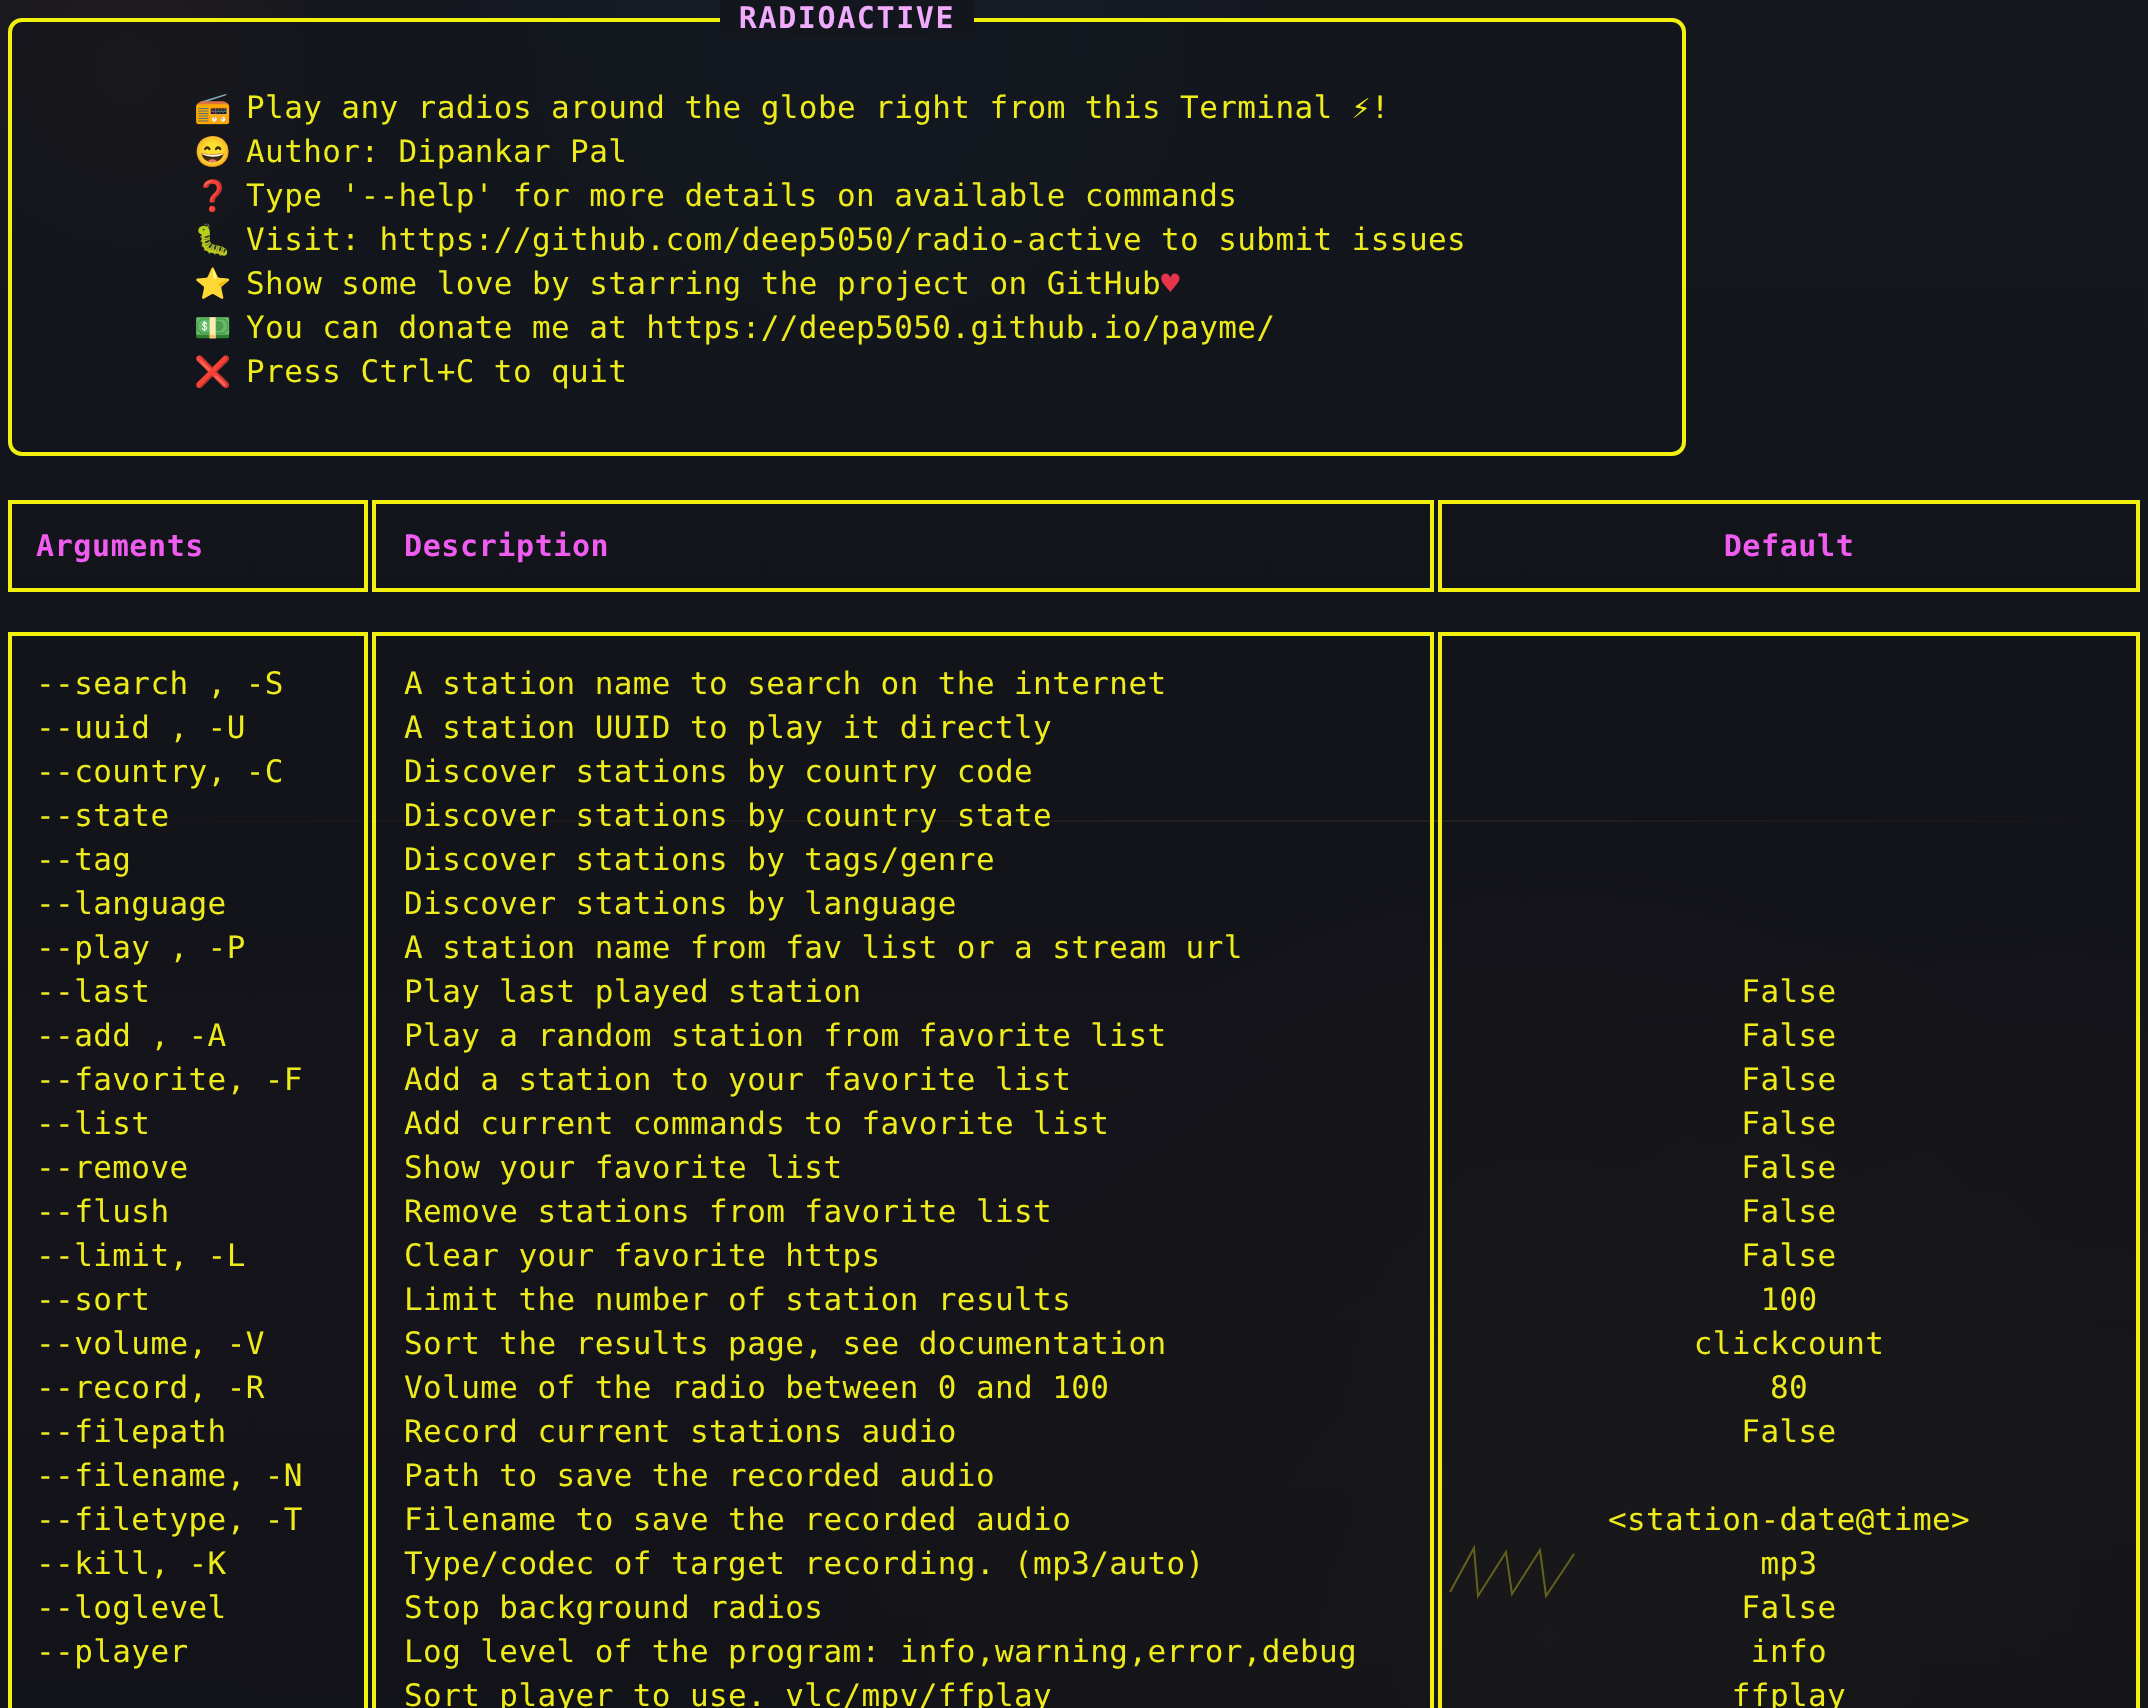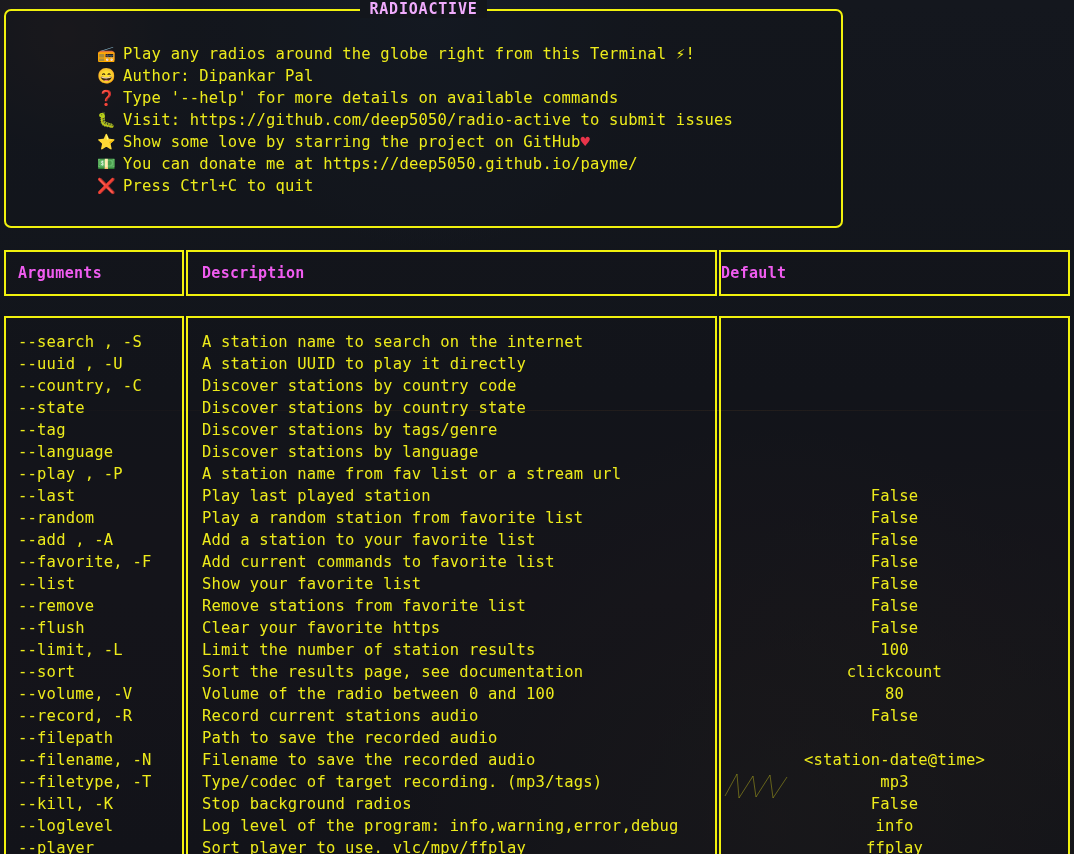--- a/index.html
+++ b/index.html
@@ -109,21 +109,21 @@
   .head-txt {
     position: absolute;
     top: 12px;
     font-size: 15px;
     font-weight: bold;
     color: #f05cf0;
     letter-spacing: .3px;
   }
   .col-args .head-txt { left: 12px; }
   .col-desc .head-txt { left: 14px; }
-  .col-def  .head-txt { left: 0; right: 0; }
+  .col-def  .head-txt { left: 0; right: 0; text-align: center; }
 
   #body-row { margin-top: 20px; }
   .body-cell { height: 548px; padding-top: 13px; }
 
   .ln {
     height: 22px;
     line-height: 22px;
     font-size: 15.5px;
     color: #edeb1b;
     white-space: pre;
@@ -212,21 +212,20 @@
   <div class="tbl-row" id="body-row">
     <div class="cell col-args body-cell" id="col-arguments">
         <div class="ln">--search , -S</div>
         <div class="ln">--uuid , -U</div>
         <div class="ln">--country, -C</div>
         <div class="ln">--state</div>
         <div class="ln">--tag</div>
         <div class="ln">--language</div>
         <div class="ln">--play , -P</div>
         <div class="ln">--last</div>
-        <div class="ln">--random</div>
         <div class="ln">--add , -A</div>
         <div class="ln">--favorite, -F</div>
         <div class="ln">--list</div>
         <div class="ln">--remove</div>
         <div class="ln">--flush</div>
         <div class="ln">--limit, -L</div>
         <div class="ln">--sort</div>
         <div class="ln">--volume, -V</div>
         <div class="ln">--record, -R</div>
         <div class="ln">--filepath</div>
@@ -250,21 +249,21 @@
         <div class="ln">Add current commands to favorite list</div>
         <div class="ln">Show your favorite list</div>
         <div class="ln">Remove stations from favorite list</div>
         <div class="ln">Clear your favorite https</div>
         <div class="ln">Limit the number of station results</div>
         <div class="ln">Sort the results page, see documentation</div>
         <div class="ln">Volume of the radio between 0 and 100</div>
         <div class="ln">Record current stations audio</div>
         <div class="ln">Path to save the recorded audio</div>
         <div class="ln">Filename to save the recorded audio</div>
-        <div class="ln">Type/codec of target recording. (mp3/tags)</div>
+        <div class="ln">Type/codec of target recording. (mp3/auto)</div>
         <div class="ln">Stop background radios</div>
         <div class="ln">Log level of the program: info,warning,error,debug</div>
         <div class="ln">Sort player to use. vlc/mpv/ffplay</div>
       </div>
     <div class="cell col-def body-cell" id="col-defaults">
       <div id="waveform-artifact">
         <svg width="347" height="62" viewBox="0 0 347 62" xmlns="http://www.w3.org/2000/svg">
           <defs>
             <linearGradient id="wfade" x1="0" y1="0" x2="1" y2="0">
               <stop offset="0%" stop-color="#d8d41a" stop-opacity="0.10"></stop>

